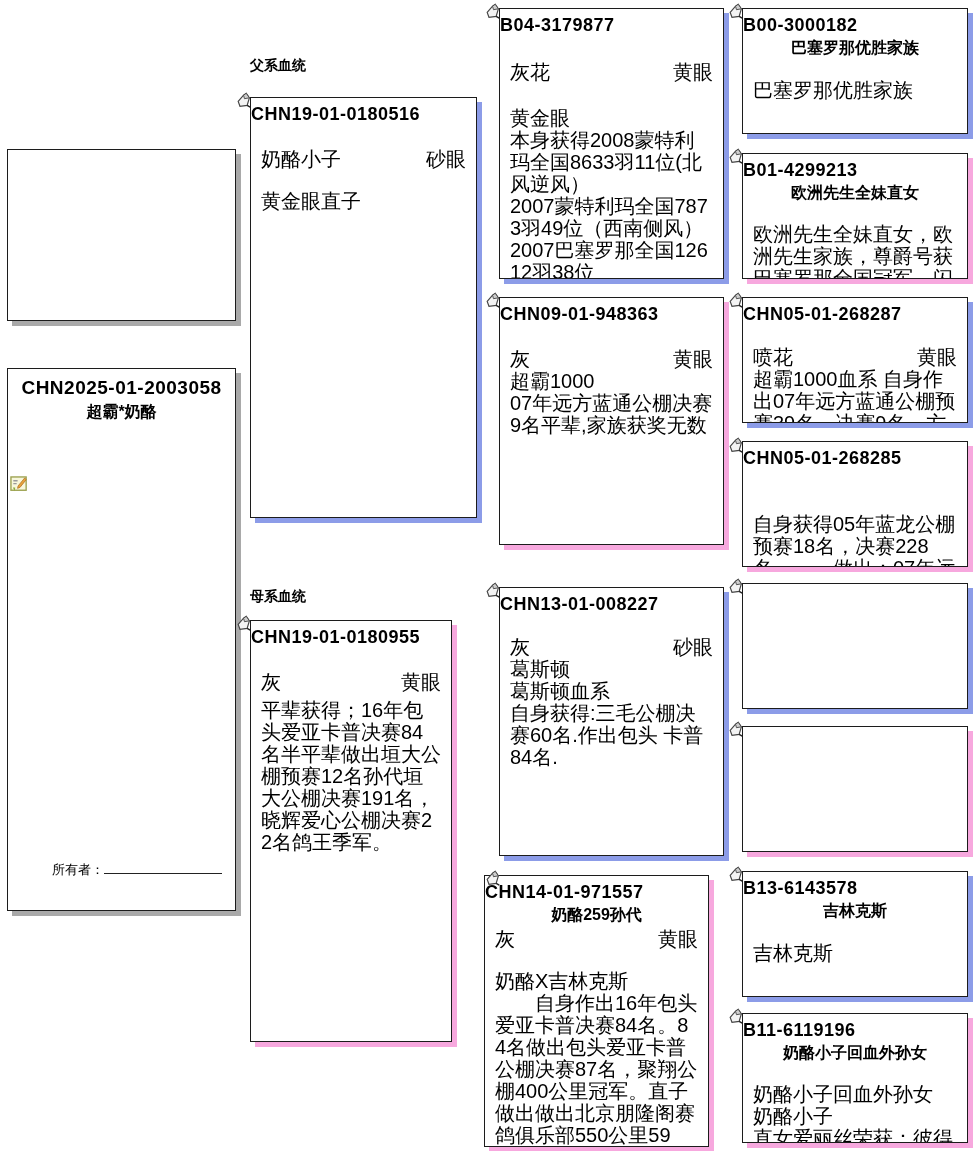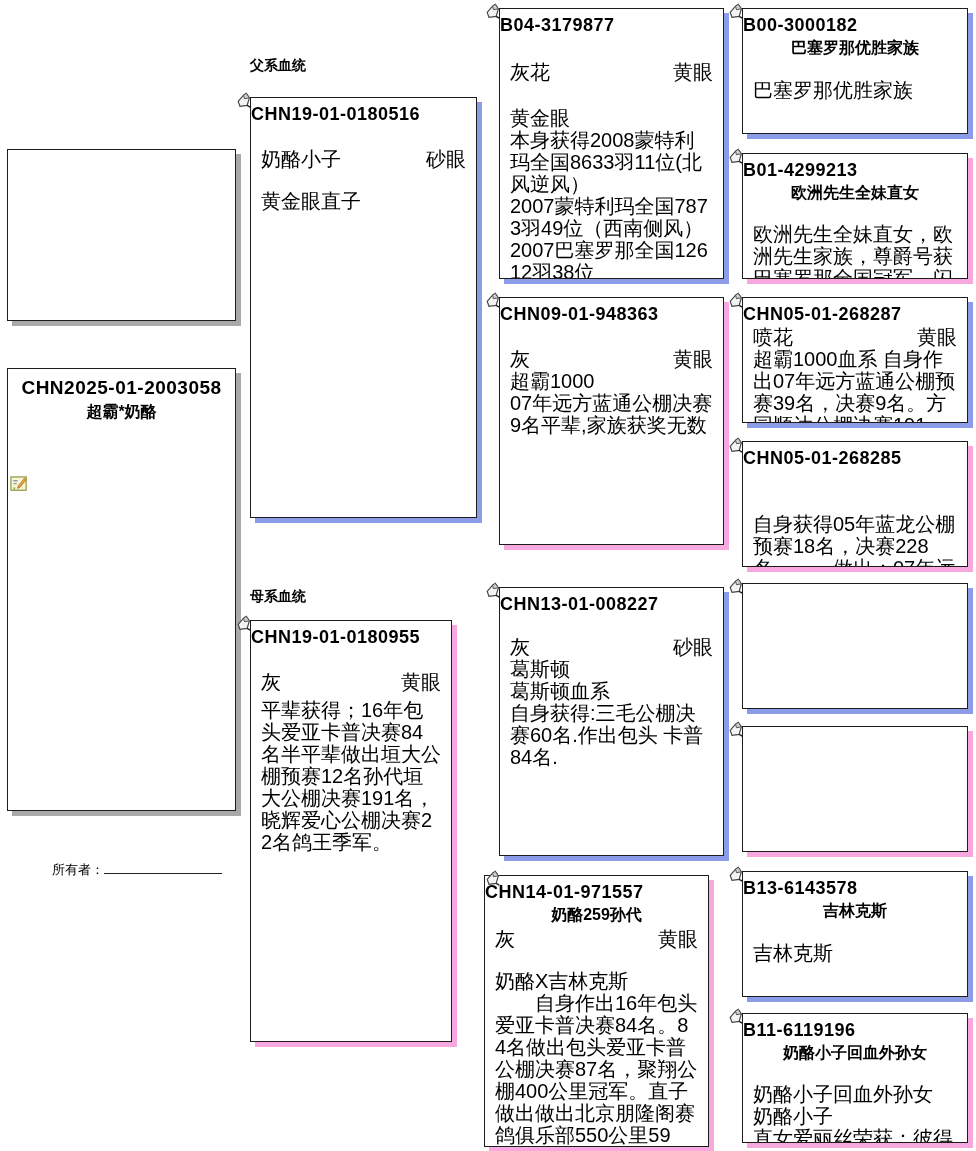--- a/index.html
+++ b/index.html
@@ -26,21 +26,21 @@
   .clip{position:absolute;width:18px;height:17px;}
   .note-icon{position:absolute;width:19px;height:19px;}
 </style>
 </head>
 <body>
 
 <div id="stage" style="--sire: #8c9ce8; --dam: #f7a8de; --neutral: #a9a9a9;">
 
   <div class="pbox neutral" style="left:7px;top:149px;width:229px;height:172px"></div>
 
-  <div class="pbox neutral" style="left:7px;top:368px;width:229px;height:443px">
+  <div class="pbox neutral" style="left:7px;top:368px;width:229px;height:543px">
     <div class="subject-ring">CHN2025-01-2003058</div>
     <div class="bname">超霸*奶酪</div>
   </div>
 
   <span class="note-icon" style="left:10px;top:476px">
     <svg viewBox="0 0 20 20" width="19" height="19">
       <rect x="1" y="1" width="16" height="14" fill="#f7f7dc" stroke="#9aa04c" stroke-width="1.4"></rect>
       <path d="M3 12 L5 16 L5.5 12 Z" fill="#8fae3e"></path>
       <path d="M3.5 5 H8 M3.5 8 H7" stroke="#9a9a9a" stroke-width="1.4"></path>
       <path d="M15.5 2 L8.5 10.5 L8 13 L10.5 12 L17 4 Z" fill="#e8a33d" stroke="#b06f1e" stroke-width="0.8"></path>
@@ -142,21 +142,21 @@
     <div class="ring">B01-4299213</div>
     <div class="bname">欧洲先生全妹直女</div>
     <div class="body">
       <div class="desc" style="margin-top:19px">欧洲先生全妹直女，欧洲先生家族，尊爵号获巴塞罗那全国冠军，闪电号获波尔多全国冠</div>
     </div>
   </div>
 
   <div class="pbox sire" style="left:742px;top:297px;width:226px;height:126px">
     <div class="ring">CHN05-01-268287</div>
     <div class="body">
-      <div class="trait" style="">
+      <div class="trait" style="margin-top:20px">
         <span>喷花</span>
         <span>黄眼</span>
       </div>
       <div class="desc">超霸1000血系 自身作出07年远方蓝通公棚预赛39名，决赛9名。方园顺达公棚决赛191名。</div>
     </div>
   </div>
 
   <div class="pbox dam" style="left:742px;top:441px;width:226px;height:126px">
     <div class="ring">CHN05-01-268285</div>
     <div class="body">

